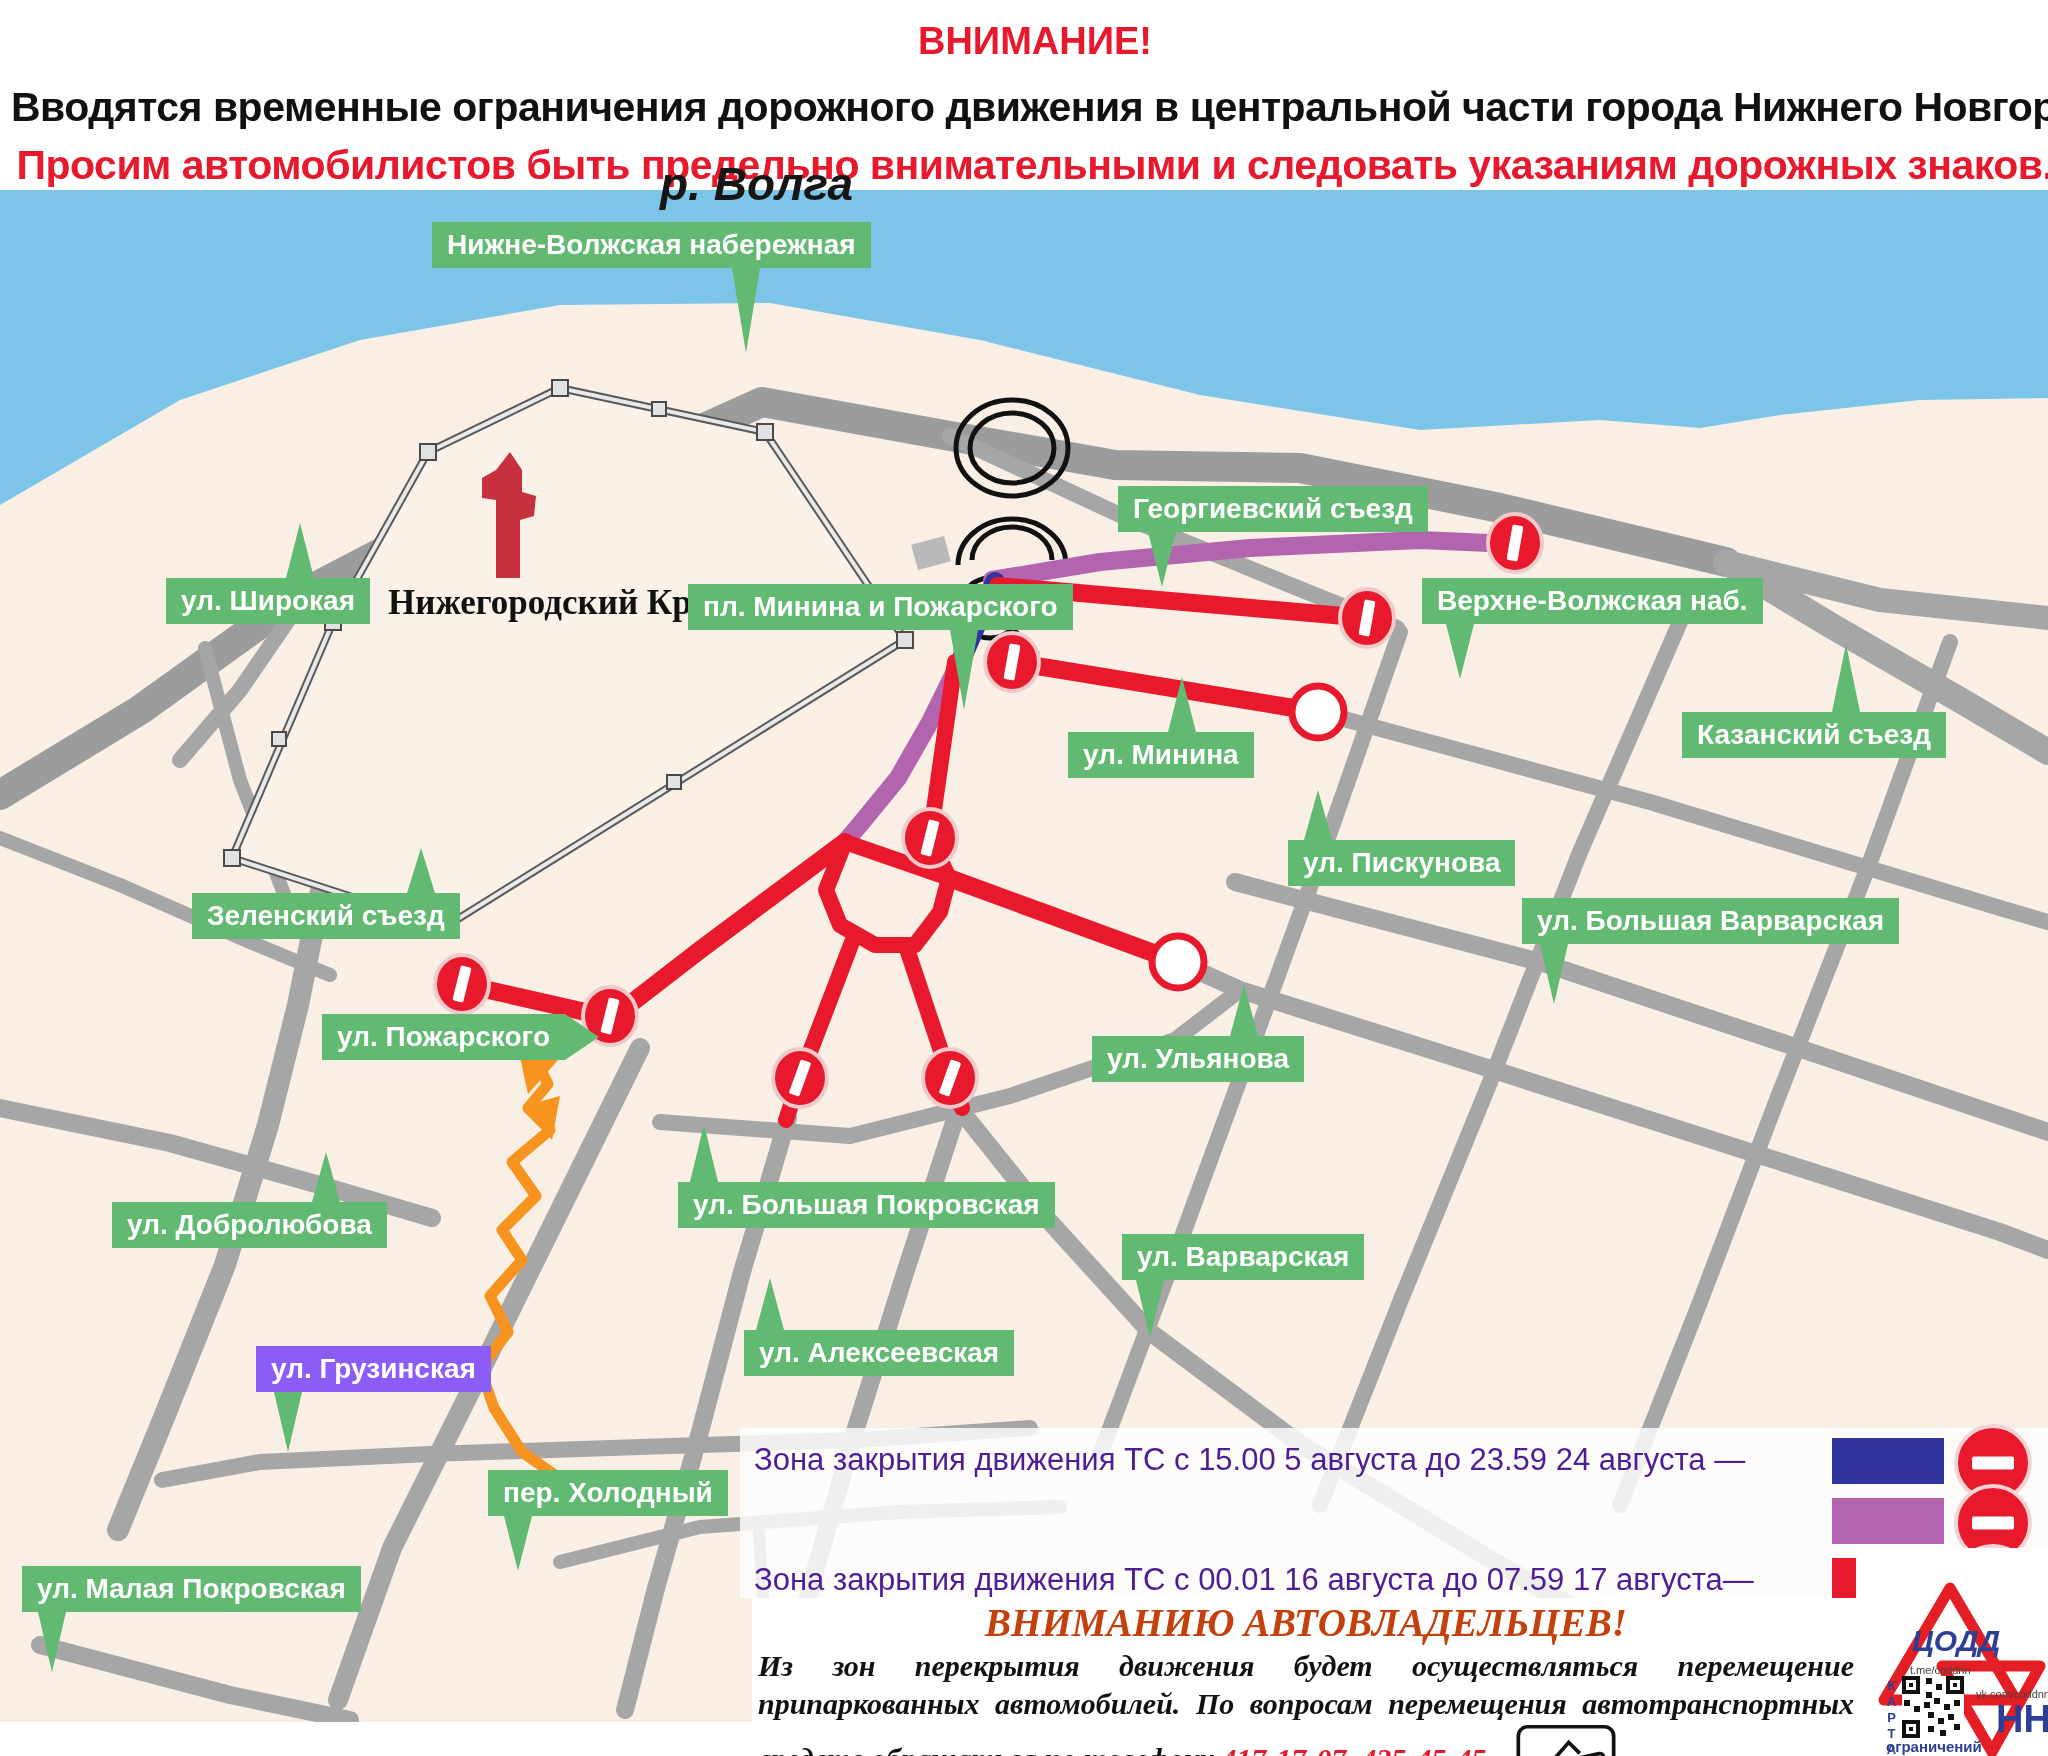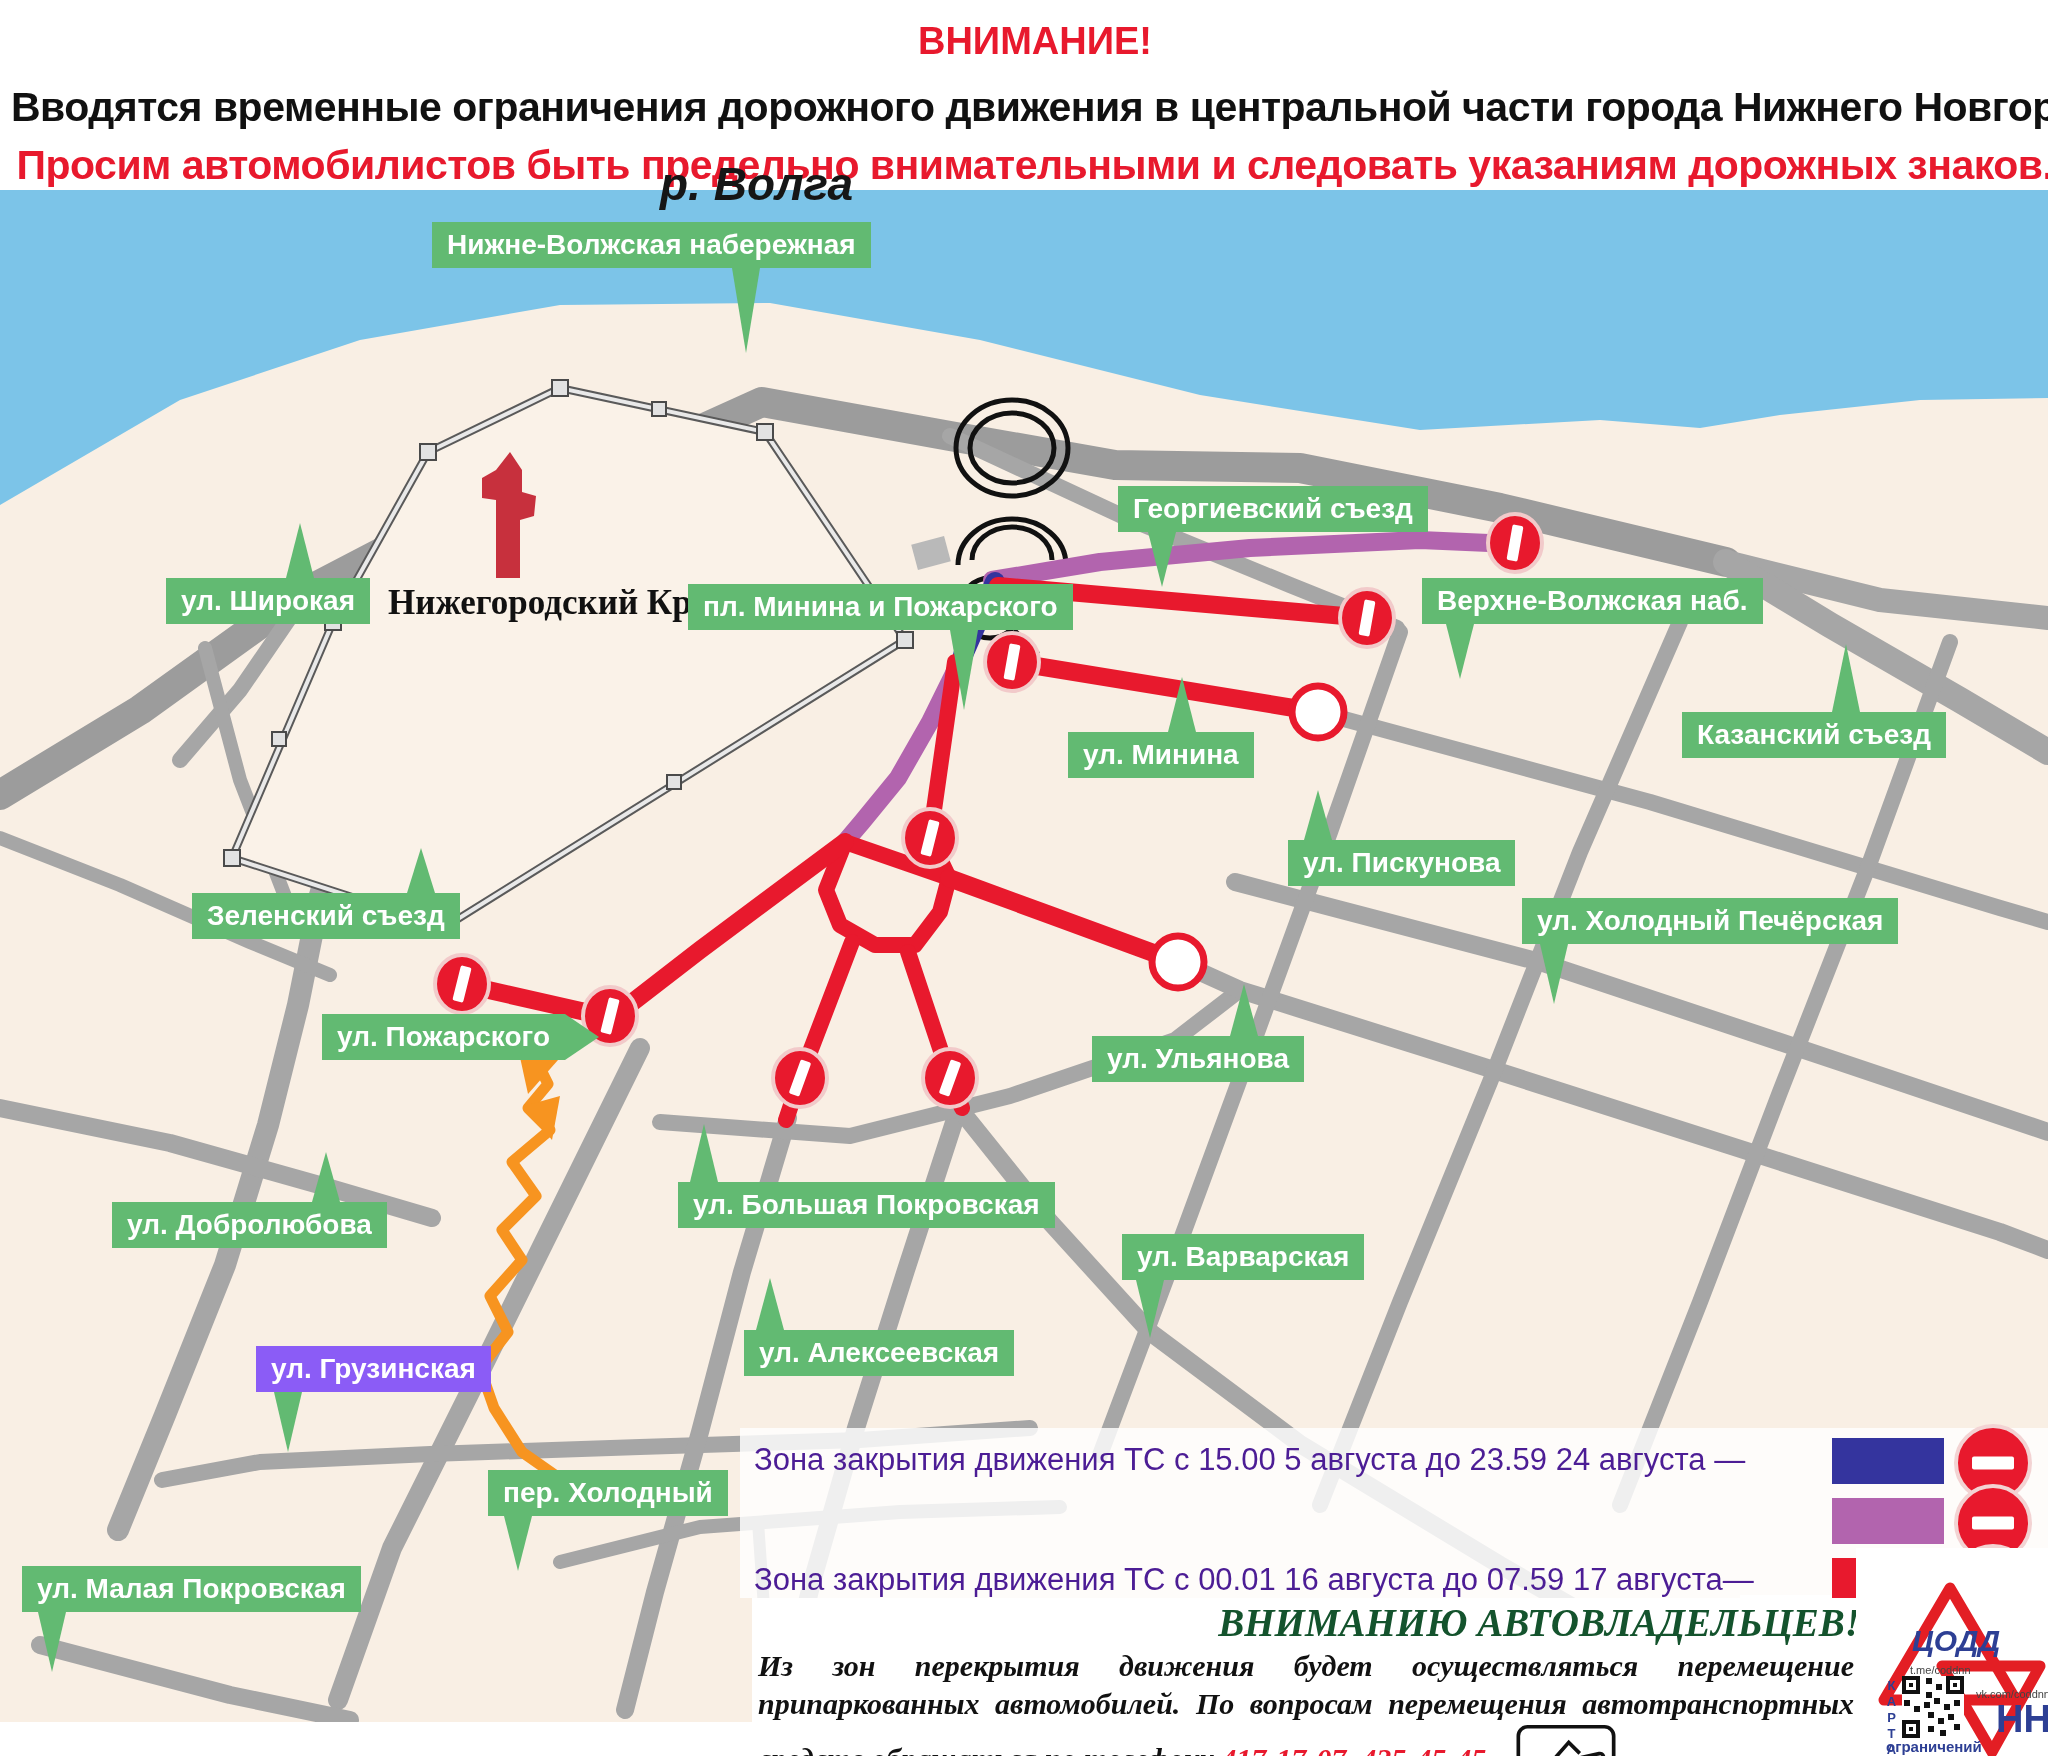--- a/index.html
+++ b/index.html
@@ -28,22 +28,22 @@
   .lrow .ltxt { position:absolute; left:14px; top:10px; font-size:31px; color:#4c1d95; white-space:nowrap; }
   .lswatch { position:absolute; right:104px; top:6px; width:112px; height:46px; }
   .lsign { position:absolute; right:16px; top:-8px; width:70px; height:70px; border-radius:50%;
            background:#e8192d; border:4px solid #f3d3d3; }
   .lsign::after { content:""; position:absolute; left:50%; top:50%; width:42px; height:13px;
                   background:#fff; border-radius:2px; transform:translate(-50%,-50%); }
 
   
   .notice { position:absolute; left:752px; top:1598px; width:1108px; height:158px;
             background:#ffffff; z-index:3; font-family:"Liberation Serif", serif; }
-  .ntitle { text-align:right; font-size:39px; font-weight:700; font-style:italic;
-            color:#14532d; margin:2px 0 2px 0; }
+  .ntitle { text-align:center; font-size:39px; font-weight:700; font-style:italic;
+            color:#c2410c; margin:2px 0 2px 0; }
   .nbody  { font-size:30px; font-weight:700; font-style:italic; color:#111;
             line-height:1.28; text-align:justify; padding:0 6px; }
   .nphones { color:#e8192d; white-space:nowrap; }
   .towwrap { display:inline-block; vertical-align:middle; margin-left:28px; }
 
   
   .logo { position:absolute; left:1856px; top:1548px; width:192px; height:208px;
           background:#ffffff; z-index:3; }
   .logo > * { position:absolute; }
   .l-codd { left:56px; top:76px; font-size:30px; font-weight:700; font-style:italic; color:#2d3f94; }
@@ -201,21 +201,21 @@
 
   <div id="labels">
       <div class="glabel" style="left: 432px; top: 222px; background: rgb(98, 186, 114);"><span>Нижне-Волжская набережная</span><div class="gptr" style="border-left-width: 14px; border-right-width: 14px; border-top: 85px solid rgb(98, 186, 114); left: 300px; top: 100%;"></div></div>
       <div class="glabel" style="left: 166px; top: 578px; background: rgb(98, 186, 114);"><span>ул. Широкая</span><div class="gptr" style="border-left-width: 14px; border-right-width: 14px; border-bottom: 55px solid rgb(98, 186, 114); left: 120px; bottom: 100%;"></div></div>
       <div class="glabel" style="left: 688px; top: 584px; background: rgb(98, 186, 114);"><span>пл. Минина и Пожарского</span><div class="gptr" style="border-left-width: 14px; border-right-width: 14px; border-top: 80px solid rgb(98, 186, 114); left: 262px; top: 100%;"></div></div>
       <div class="glabel" style="left: 1118px; top: 486px; background: rgb(98, 186, 114);"><span>Георгиевский съезд</span><div class="gptr" style="border-left-width: 14px; border-right-width: 14px; border-top: 55px solid rgb(98, 186, 114); left: 30px; top: 100%;"></div></div>
       <div class="glabel" style="left: 1422px; top: 578px; background: rgb(98, 186, 114);"><span>Верхне-Волжская наб.</span><div class="gptr" style="border-left-width: 14px; border-right-width: 14px; border-top: 55px solid rgb(98, 186, 114); left: 24px; top: 100%;"></div></div>
       <div class="glabel" style="left: 1682px; top: 712px; background: rgb(98, 186, 114);"><span>Казанский съезд</span><div class="gptr" style="border-left-width: 14px; border-right-width: 14px; border-bottom: 68px solid rgb(98, 186, 114); left: 150px; bottom: 100%;"></div></div>
       <div class="glabel" style="left: 1068px; top: 732px; background: rgb(98, 186, 114);"><span>ул. Минина</span><div class="gptr" style="border-left-width: 14px; border-right-width: 14px; border-bottom: 55px solid rgb(98, 186, 114); left: 100px; bottom: 100%;"></div></div>
       <div class="glabel" style="left: 1288px; top: 840px; background: rgb(98, 186, 114);"><span>ул. Пискунова</span><div class="gptr" style="border-left-width: 14px; border-right-width: 14px; border-bottom: 50px solid rgb(98, 186, 114); left: 16px; bottom: 100%;"></div></div>
-      <div class="glabel" style="left: 1522px; top: 898px; background: rgb(98, 186, 114);"><span>ул. Холодный Печёрская</span><div class="gptr" style="border-left-width: 14px; border-right-width: 14px; border-top: 60px solid rgb(98, 186, 114); left: 18px; top: 100%;"></div></div>
+      <div class="glabel" style="left: 1522px; top: 898px; background: rgb(98, 186, 114);"><span>ул. Большая Варварская</span><div class="gptr" style="border-left-width: 14px; border-right-width: 14px; border-top: 60px solid rgb(98, 186, 114); left: 18px; top: 100%;"></div></div>
       <div class="glabel" style="left: 1092px; top: 1036px; background: rgb(98, 186, 114);"><span>ул. Ульянова</span><div class="gptr" style="border-left-width: 14px; border-right-width: 14px; border-bottom: 52px solid rgb(98, 186, 114); left: 138px; bottom: 100%;"></div></div>
       <div class="glabel" style="left: 678px; top: 1182px; background: rgb(98, 186, 114);"><span>ул. Большая Покровская</span><div class="gptr" style="border-left-width: 14px; border-right-width: 14px; border-bottom: 58px solid rgb(98, 186, 114); left: 12px; bottom: 100%;"></div></div>
       <div class="glabel" style="left: 1122px; top: 1234px; background: rgb(98, 186, 114);"><span>ул. Варварская</span><div class="gptr" style="border-left-width: 14px; border-right-width: 14px; border-top: 58px solid rgb(98, 186, 114); left: 14px; top: 100%;"></div></div>
       <div class="glabel" style="left: 744px; top: 1330px; background: rgb(98, 186, 114);"><span>ул. Алексеевская</span><div class="gptr" style="border-left-width: 14px; border-right-width: 14px; border-bottom: 52px solid rgb(98, 186, 114); left: 12px; bottom: 100%;"></div></div>
       <div class="glabel" style="left: 192px; top: 893px; background: rgb(98, 186, 114);"><span>Зеленский съезд</span><div class="gptr" style="border-left-width: 14px; border-right-width: 14px; border-bottom: 45px solid rgb(98, 186, 114); left: 215px; bottom: 100%;"></div></div>
       <div class="glabel" style="left: 322px; top: 1014px; background: rgb(98, 186, 114);"><span>ул. Пожарского</span><div class="gptr" style="border-top-width: 23px; border-bottom-width: 23px; border-left: 34px solid rgb(98, 186, 114); left: 100%; top: 0px;"></div></div>
       <div class="glabel" style="left: 112px; top: 1202px; background: rgb(98, 186, 114);"><span>ул. Добролюбова</span><div class="gptr" style="border-left-width: 14px; border-right-width: 14px; border-bottom: 50px solid rgb(98, 186, 114); left: 200px; bottom: 100%;"></div></div>
       <div class="glabel" style="left: 256px; top: 1346px; background: #8b5cf6;"><span>ул. Грузинская</span><div class="gptr" style="border-left-width: 14px; border-right-width: 14px; border-top: 60px solid rgb(98, 186, 114); left: 18px; top: 100%;"></div></div>
       <div class="glabel" style="left: 488px; top: 1470px; background: rgb(98, 186, 114);"><span>пер. Холодный</span><div class="gptr" style="border-left-width: 14px; border-right-width: 14px; border-top: 55px solid rgb(98, 186, 114); left: 16px; top: 100%;"></div></div>
       <div class="glabel" style="left: 22px; top: 1566px; background: rgb(98, 186, 114); text-align: center;"><span>ул. Малая Покровская</span><div class="gptr" style="border-left-width: 14px; border-right-width: 14px; border-top: 60px solid rgb(98, 186, 114); left: 16px; top: 100%;"></div></div>

